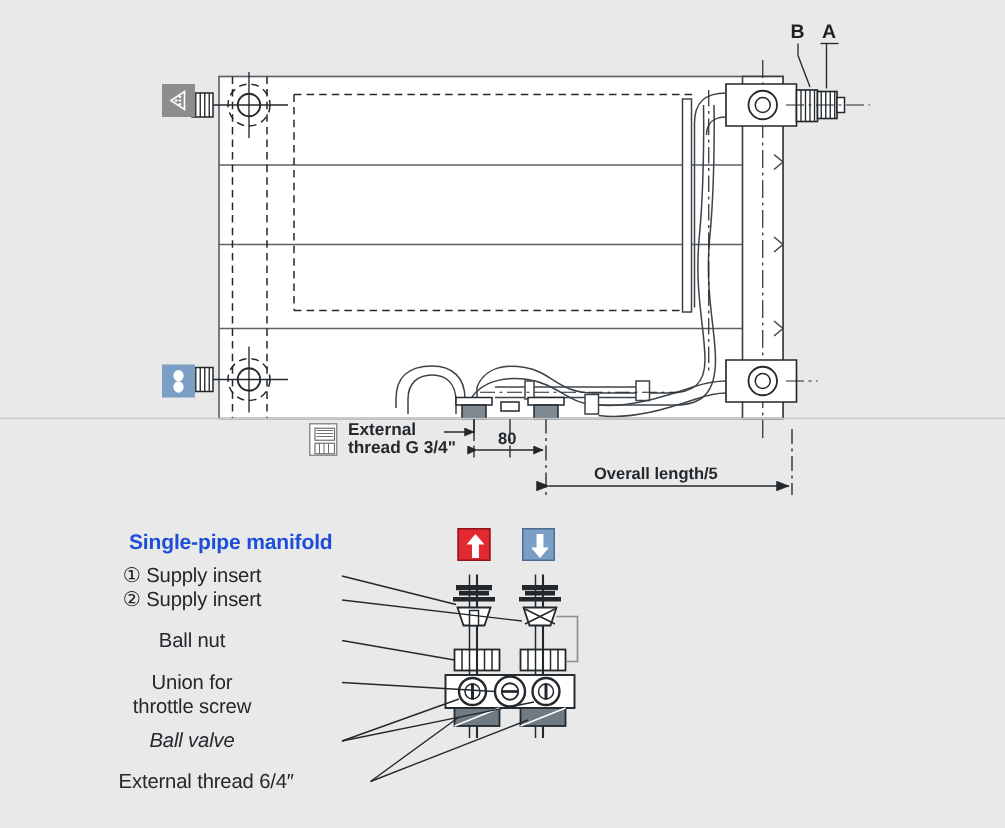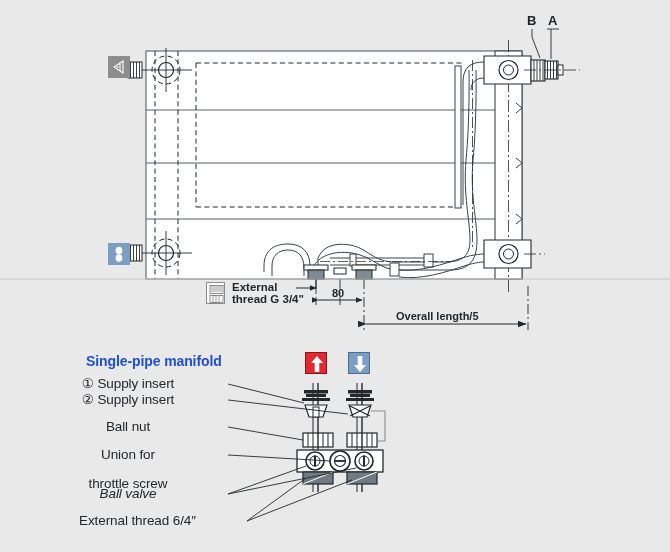--- a/index.html
+++ b/index.html
@@ -399,19 +399,19 @@
   </div>
 
   <div class="lbl legend-text" style="left:28px; top:392px; width:200px;">
     <span class="circnum">②</span>
     <span>Supply insert</span>
   </div>
 
   <div class="lbl legend-text" style="left:28px; top:419px; width:200px;">Ball nut</div>
 
   <div class="lbl legend-text" style="left:28px; top:447px; width:200px;">Union for</div>
-  <div class="lbl legend-text" style="left:28px; top:463px; width:200px;margin-top:13px;">throttle screw</div>
+  <div class="lbl legend-text" style="left:28px; top:463px; width:200px;">throttle screw</div>
 
   <div class="lbl legend-text" style="left:28px; top:486px; width:200px;font-style:italic;">Ball valve</div>
 
   <div class="lbl legend-text" style="left:28px; top:513px; width:219px;">External thread 6/4″</div>
 
 </div>
 
 </body></html>

